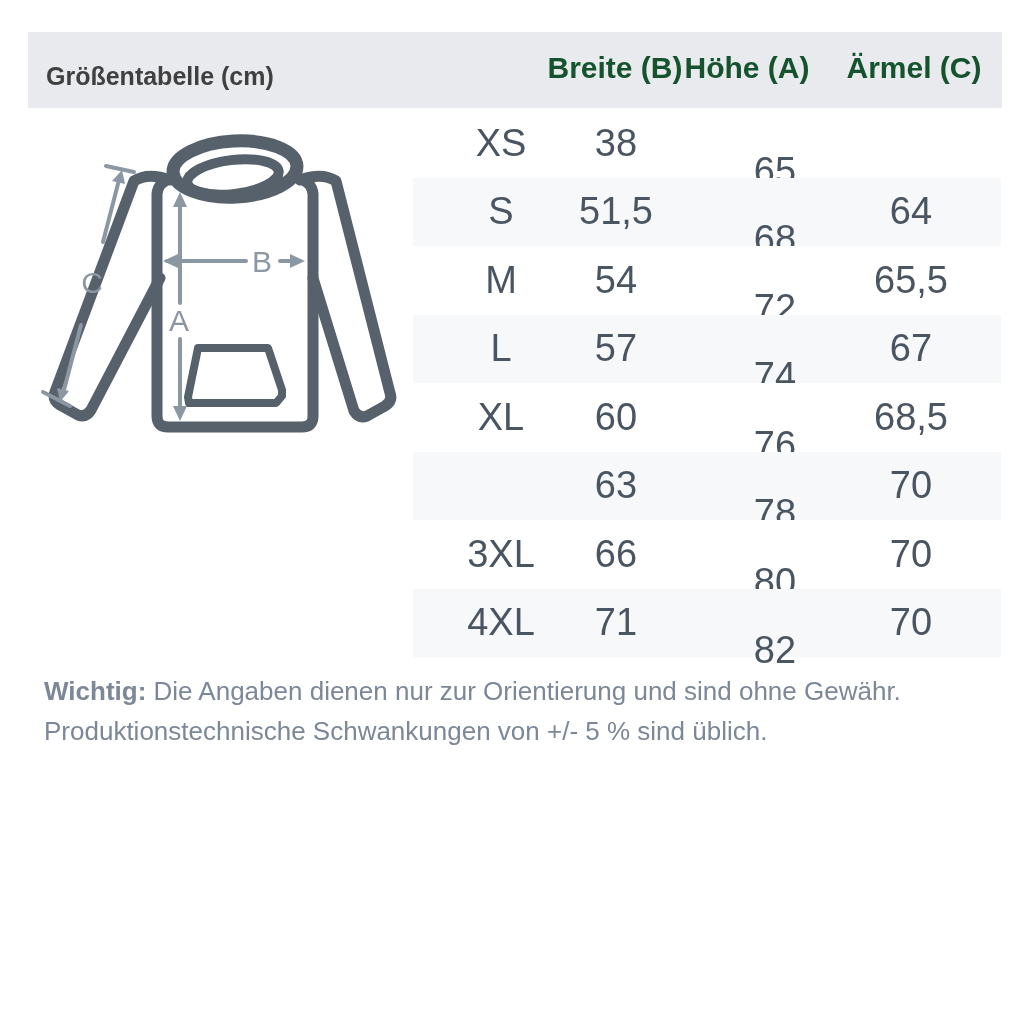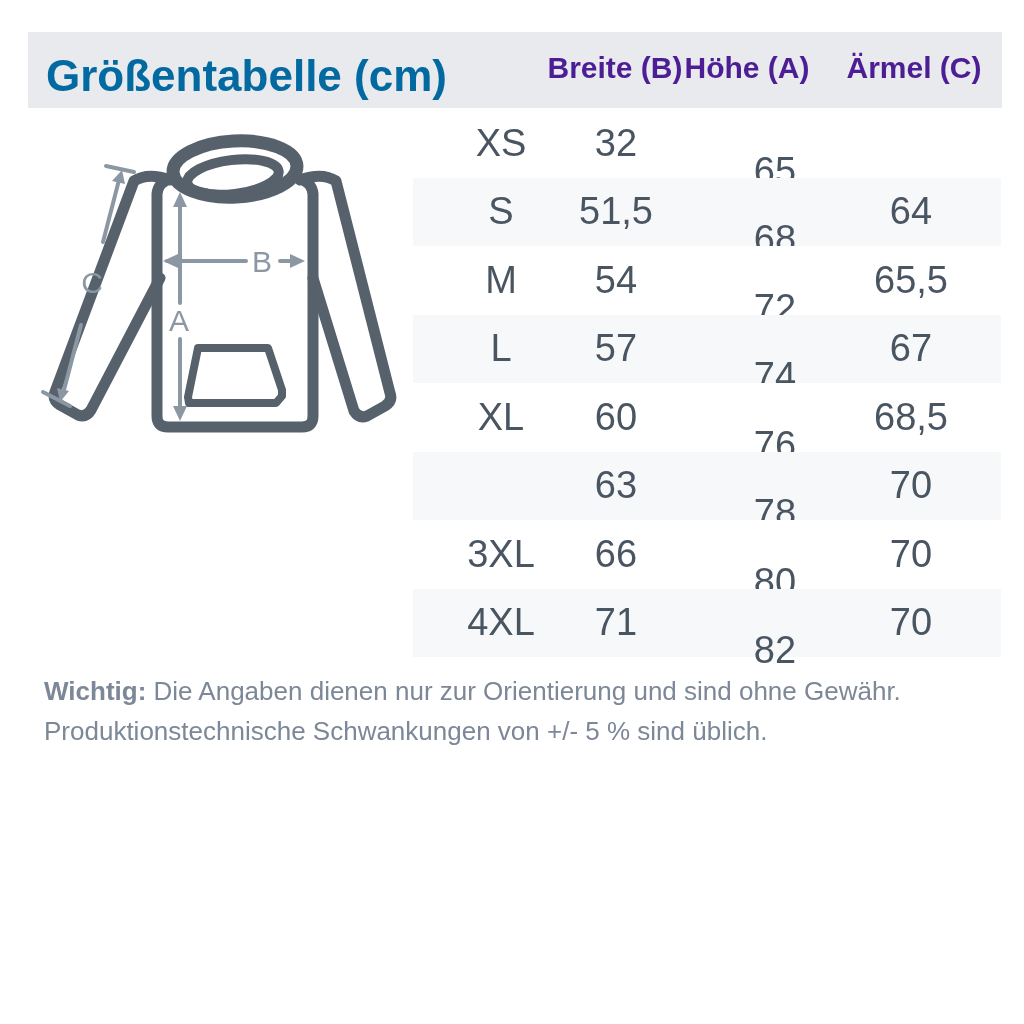--- a/index.html
+++ b/index.html
@@ -7,25 +7,25 @@
     position:relative;width:1024px;height:1024px;background:#ffffff;overflow:hidden;
     font-family:"Liberation Sans","DejaVu Sans",sans-serif;
   }
   
   .band{
     position:absolute;left:28px;top:32px;width:974px;height:76px;
     background:#e8eaed;
   }
   .band .title{
     position:absolute;left:18px;top:0;height:88px;display:flex;align-items:center;
-    font-size:44px;font-weight:700;color:#0369a1;white-space:nowrap;
+    font-size:25px;font-weight:700;color:#404040;white-space:nowrap;
   }
   .band .hcell{
     position:absolute;top:0;height:72px;width:170px;display:flex;align-items:center;justify-content:center;
-    font-size:30px;font-weight:700;color:#4c1d95;white-space:nowrap;
+    font-size:30px;font-weight:700;color:#14532d;white-space:nowrap;
   }
   .hcell.h-breite{left:502px;}
   .hcell.h-hoehe{left:634px;}
   .hcell.h-aermel{left:801px;}
   
   .table{position:absolute;left:413px;top:109px;width:588px;}
   .row{position:relative;height:68.5px;background:#ffffff;}
   .row.alt{background:#f7f8fa;}
   .row .cell{
     position:absolute;top:0;height:68.5px;width:170px;
@@ -99,21 +99,21 @@
         <text x="149" y="211">A</text>
         <text x="232" y="152">B</text>
         <text x="62" y="173">C</text>
       </g>
     </g>
   </svg>
 
   <div class="table">
     <div class="row">
       <span class="cell c-size">XS</span>
-      <span class="cell c-breite">32</span>
+      <span class="cell c-breite">38</span>
       <span class="cell c-hoehe">65</span>
     </div>
     <div class="row alt">
       <span class="cell c-size">S</span>
       <span class="cell c-breite">51,5</span>
       <span class="cell c-hoehe">68</span>
       <span class="cell c-aermel">64</span>
     </div>
     <div class="row">
       <span class="cell c-size">M</span>

